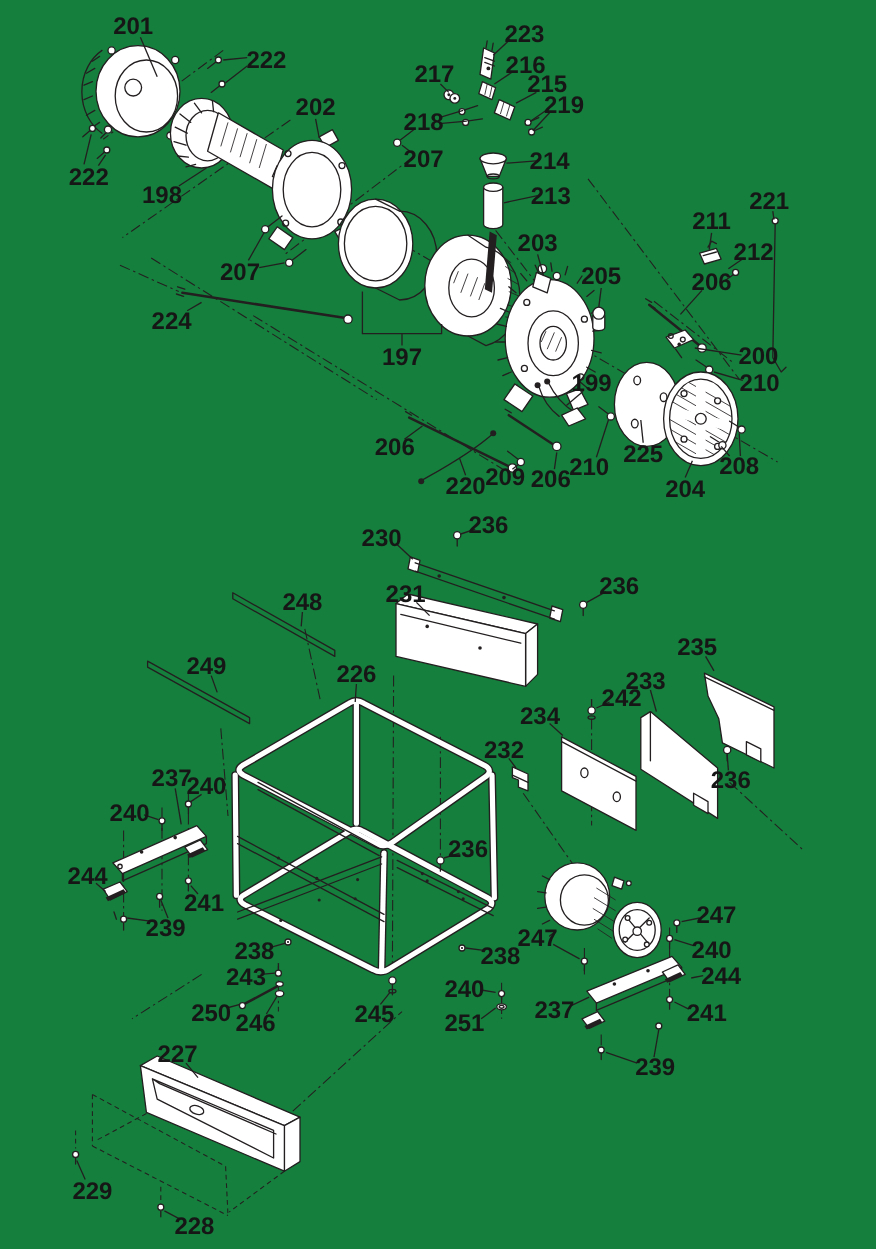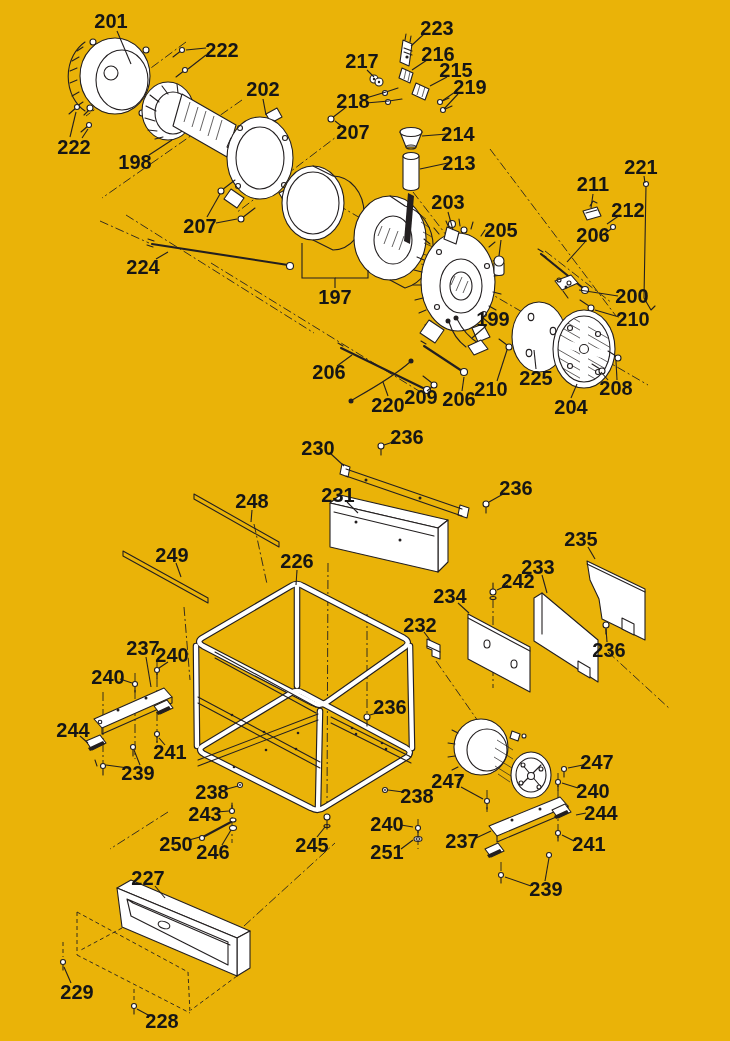--- a/index.html
+++ b/index.html
@@ -1,17 +1,17 @@
 <!DOCTYPE html>
 <html><head>
 <meta charset="utf-8">
 <style>
   html,body{margin:0;padding:0;background:#ffffff;}
   body{width:730px;height:1041px;overflow:hidden;font-family:"Liberation Sans",sans-serif;}
-  .stage{position:relative;width:730px;height:1041px;background:#eab308;}
+  .stage{position:relative;width:730px;height:1041px;background:#15803d;}
   svg{display:block;}
   .ln{fill:none;stroke:#231f20;stroke-width:1.1;stroke-linecap:round;stroke-linejoin:round;}
   .fw{fill:#ffffff;stroke:#231f20;stroke-width:1.1;stroke-linejoin:round;}
   .fd{fill:#231f20;stroke:none;}
   .hatch{fill:none;stroke:#231f20;stroke-width:0.7;}
   .bolt{fill:none;stroke:#231f20;stroke-width:2.1;stroke-linecap:round;}
   .cl{fill:none;stroke:#231f20;stroke-width:0.9;stroke-dasharray:9 3 2 3;}
   .dsh{fill:none;stroke:#231f20;stroke-width:0.9;stroke-dasharray:4 3;}
   .tube-b{fill:none;stroke:#231f20;stroke-width:6.6;stroke-linejoin:round;stroke-linecap:round;}
   .tube-w{fill:none;stroke:#ffffff;stroke-width:4.3;stroke-linejoin:round;stroke-linecap:round;}

